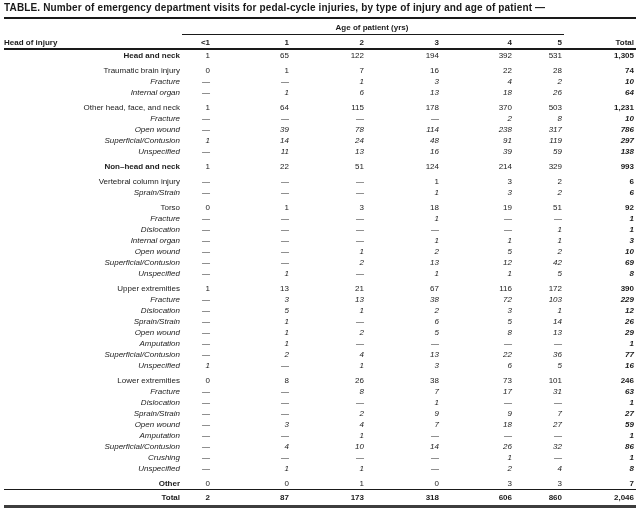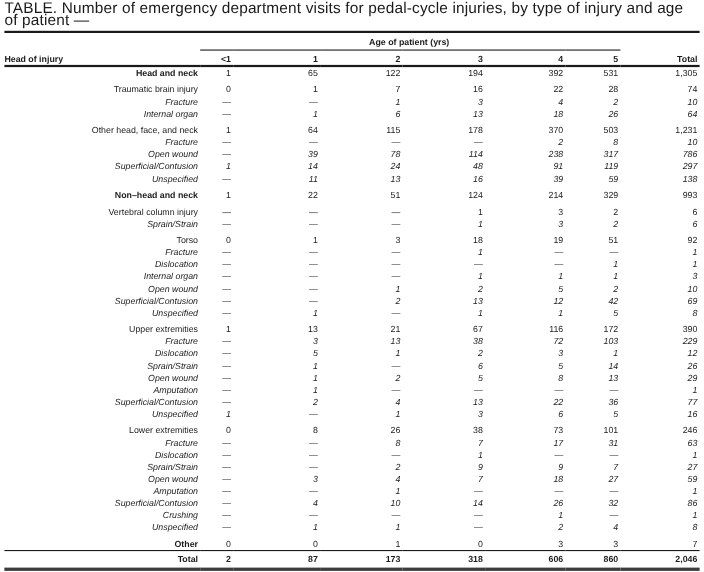--- a/index.html
+++ b/index.html
@@ -5,21 +5,21 @@
   html,body { margin:0; padding:0; background:#ffffff; }
   body {
     width:640px; height:520px; overflow:hidden;
     font-family:"Liberation Sans", sans-serif;
     color:#1c1c1c;
     -webkit-font-smoothing:antialiased;
   }
   .page { padding:2px 4px 0 4px; }
 
   .title {
-    font-size:14px; font-weight:normal; line-height:11px;
+    font-size:10px; font-weight:bold; line-height:11px;
     letter-spacing:0.15px; color:#1a1a1a;
   }
   .top-rule {
     border-top:2px solid #1a1a1a;
     margin-top:4px;
   }
 
   table.data {
     width:632px; border-collapse:collapse; table-layout:fixed;
     font-size:8px; margin-top:3px;
@@ -38,21 +38,21 @@
   }
   th.th-total { vertical-align:bottom; border-bottom:2px solid #1a1a1a; }
   tr.col-head th { border-bottom:2px solid #1a1a1a; padding-top:2px; }
 
   tbody td { text-align:right; white-space:nowrap; }
   tbody td.label { text-align:right; overflow:hidden; }
   tr.lvl0 td.label { font-weight:bold; }
   tr.lvl1 td.label { padding-left:6px; }
   tr.lvl2 { font-style:italic; }
   tr.lvl2 td.label { padding-left:11px; }
-  tbody td.total { font-weight:normal; }
+  tbody td.total { font-weight:bold; }
   tr.gap td { padding-top:4px; }
   tr.rule-above td { border-top:1px solid #1a1a1a; padding-top:2px; }
   tr.bold-row td { font-weight:bold; }
   tbody tr:last-child td { border-bottom:3px solid #3d3d3d; padding-bottom:2px; }
 </style>
 </head>
 <body>
 
 <div class="page">
   <div class="title">

